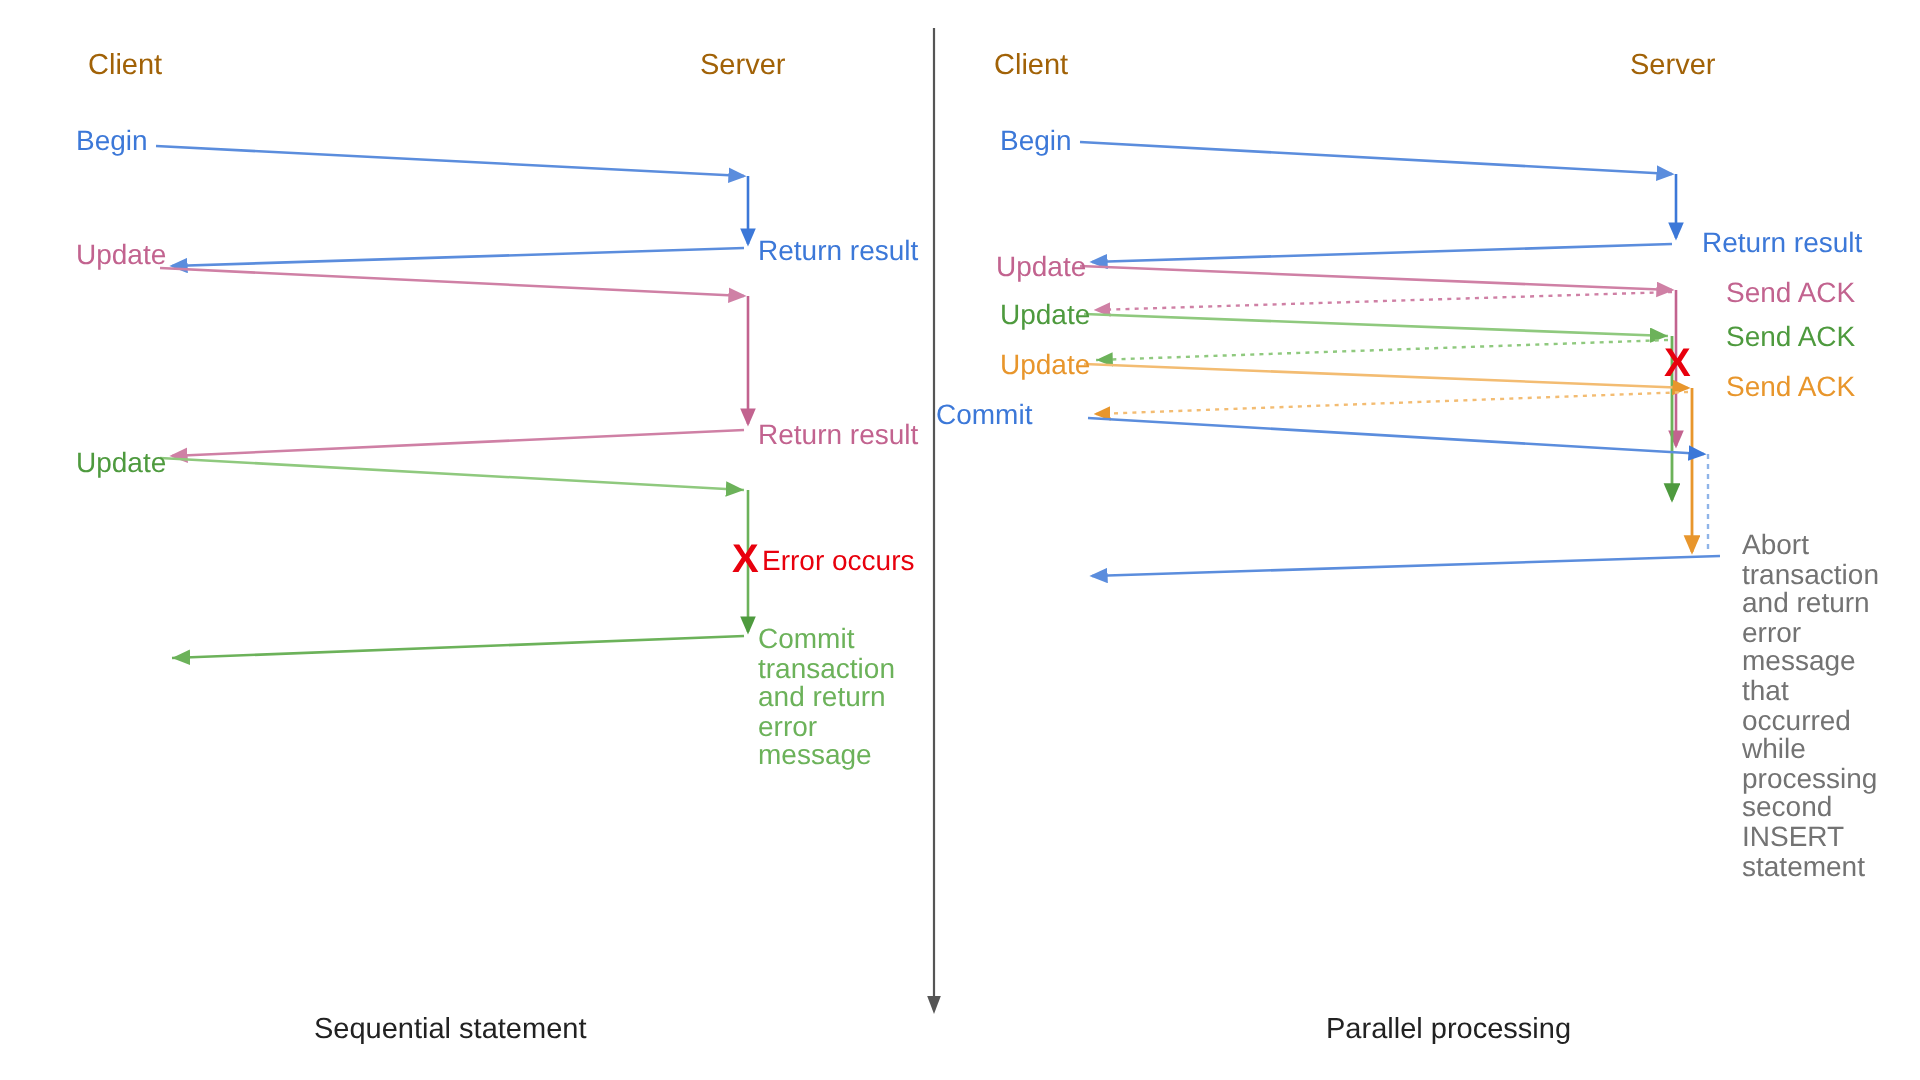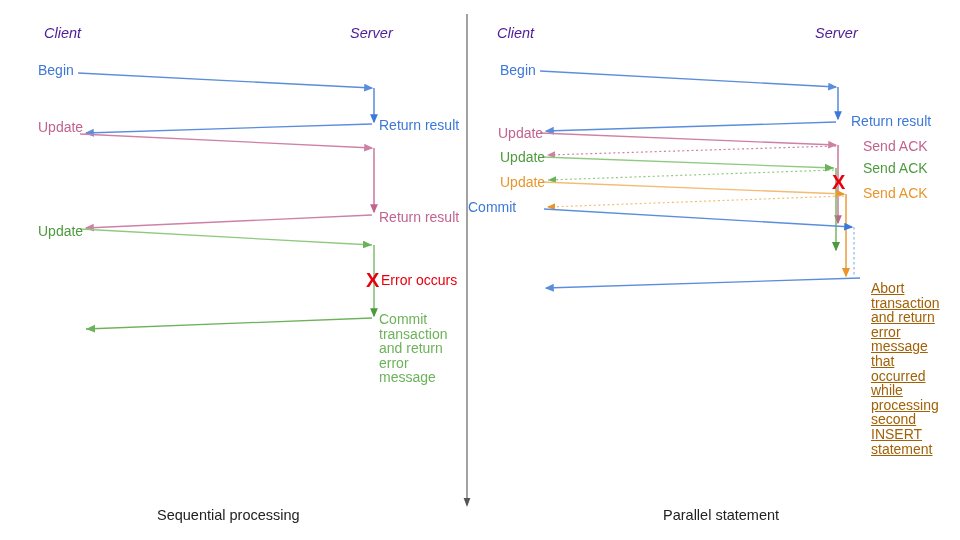--- a/index.html
+++ b/index.html
@@ -15,23 +15,22 @@
     position: relative;
   }
   #canvas {
     position: absolute;
     top: 0; left: 0;
     width: 960px;
     height: 540px;
   }
   .lane-label {
     position: absolute;
-    font-style: italic;
     font-size: 14.5px;
-    color: #4c1d95;
+    color: #a16207;
     white-space: nowrap;
   }
   .msg {
     position: absolute;
     font-size: 14px;
     line-height: 14.6px;
     white-space: nowrap;
   }
   .msg.wrap { white-space: normal; }
   .caption {
@@ -220,19 +219,19 @@
 <div class="msg" style="left:863px; top:161px; color:#4e9a3e;">Send ACK</div>
 
 <div class="msg" style="left:500px; top:175px; color:#e8962c;">Update</div>
 
 <div class="err-x" style="left:832px; top:172px;">X</div>
 
 <div class="msg" style="left:863px; top:186px; color:#e8962c;">Send ACK</div>
 
 <div class="msg" style="left:468px; top:200px; color:#3c78d8;">Commit</div>
 
-<div class="msg wrap" style="left:871px; top:281px; width:78px; color:#a16207;text-decoration:underline;">Abort transaction and return error message that occurred while processing second INSERT statement</div>
-
-<div class="caption" style="left:157px; top:507px;">Sequential processing</div>
-
-<div class="caption" style="left:663px; top:507px;">Parallel statement</div>
+<div class="msg wrap" style="left:871px; top:265px; width:78px; color:#737373;">Abort transaction and return error message that occurred while processing second INSERT statement</div>
+
+<div class="caption" style="left:157px; top:507px;">Sequential statement</div>
+
+<div class="caption" style="left:663px; top:507px;">Parallel processing</div>
 
 <div class="time-label" style="left:451px; top:512px;margin-top:32px;">Time</div>
 
 </body></html>

